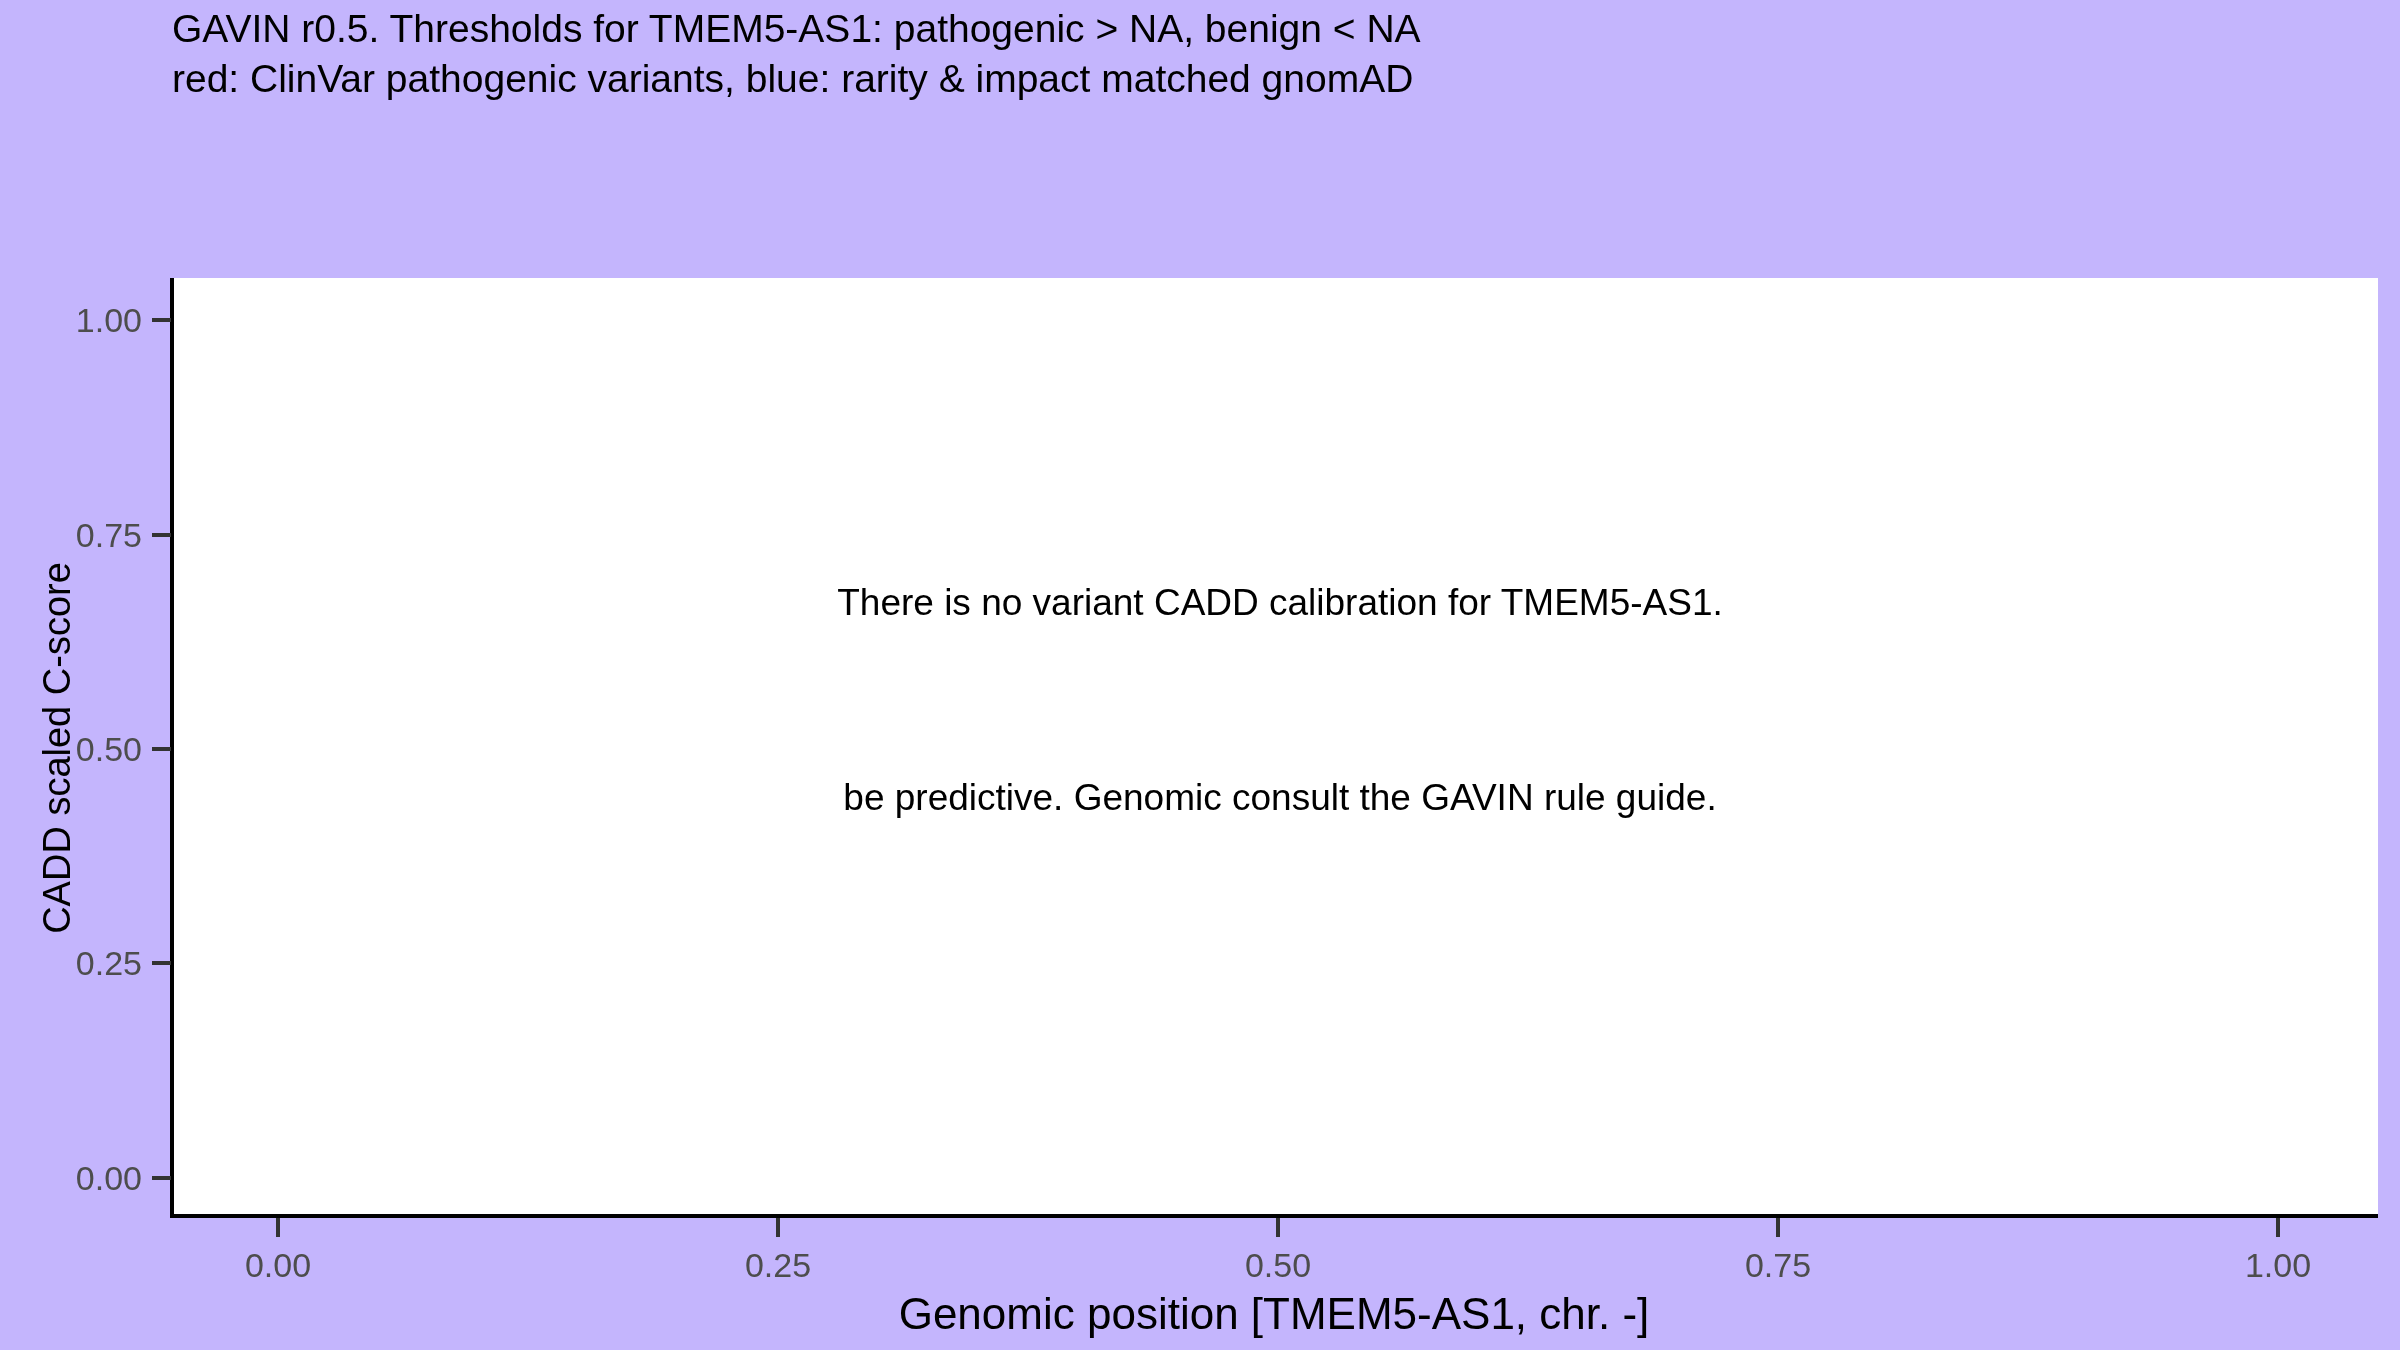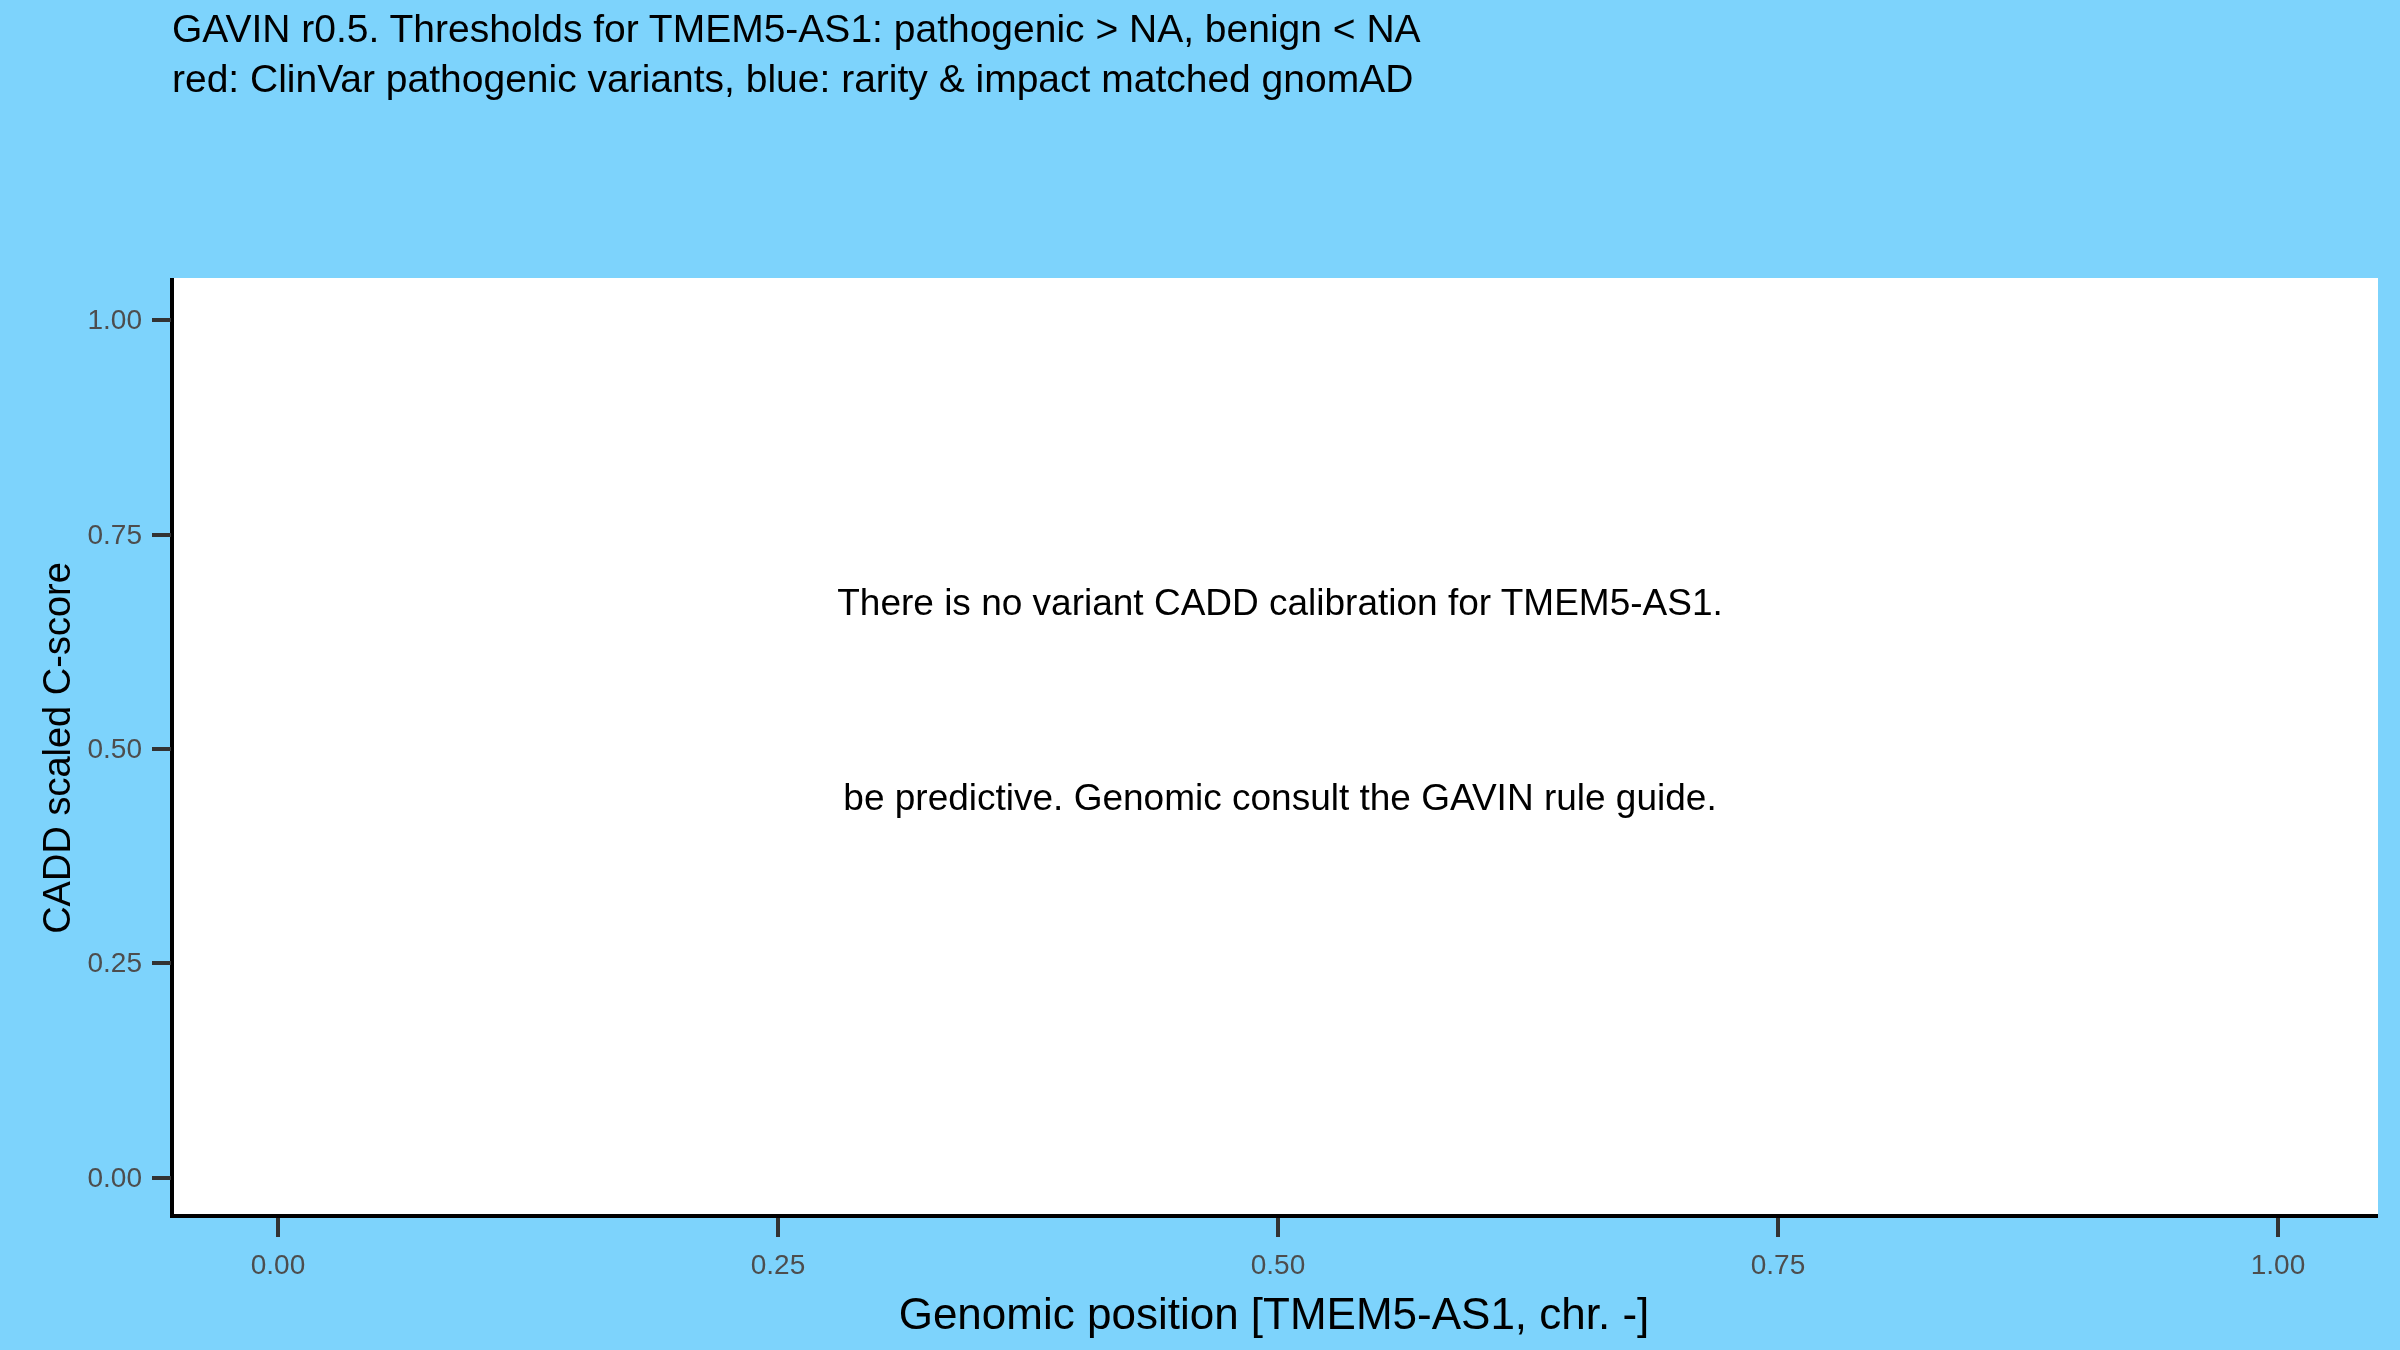--- a/index.html
+++ b/index.html
@@ -8,21 +8,21 @@
     background: #ffffff;
   }
   body {
     font-family: "Liberation Sans", sans-serif;
     -webkit-font-smoothing: antialiased;
   }
   #plot {
     position: relative;
     width: 2400px;
     height: 1350px;
-    background: #7dd3fc;
+    background: #c4b5fd;
     overflow: hidden;
   }
 
   
   .title-block {
     position: absolute;
     left: 172px;
     top: 4px;
     width: 2180px;
   }
@@ -71,21 +71,21 @@
   .tick-x {
     position: absolute;
     top: 1218px;
     width: 4px;
     height: 19px;
     background: #333333;
   }
   .ticklabel {
     position: absolute;
     color: #4d4d4d;
-    font-size: 28px;
+    font-size: 34px;
     line-height: 34px;
     white-space: pre;
   }
   .ticklabel-y {
     text-align: right;
     right: 2258px;           
     transform: translateY(-50%);
   }
   .ticklabel-x {
     top: 1248px;

